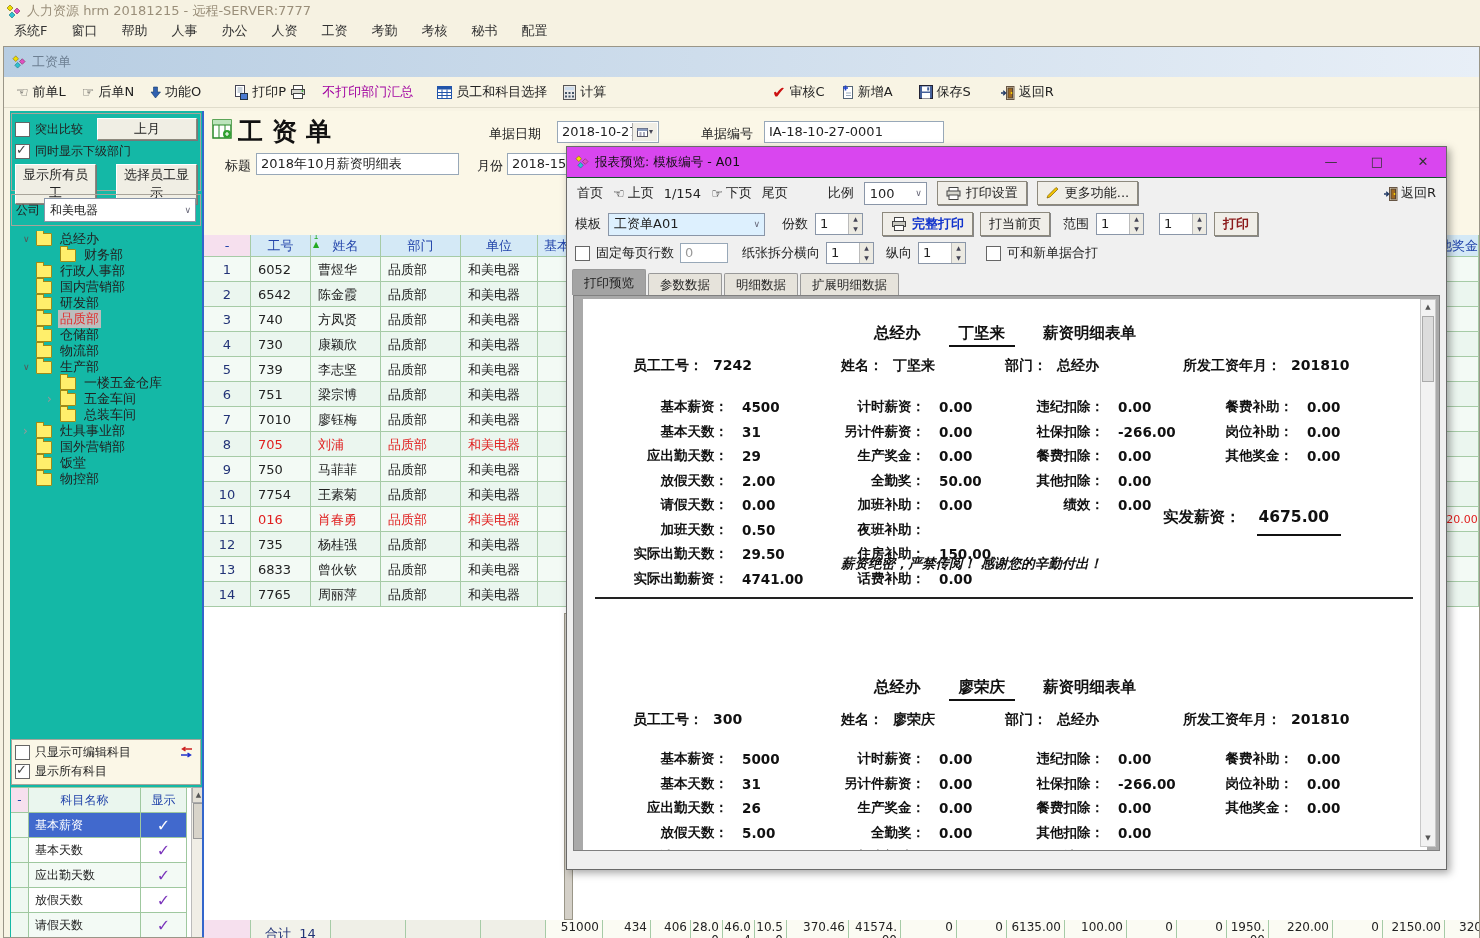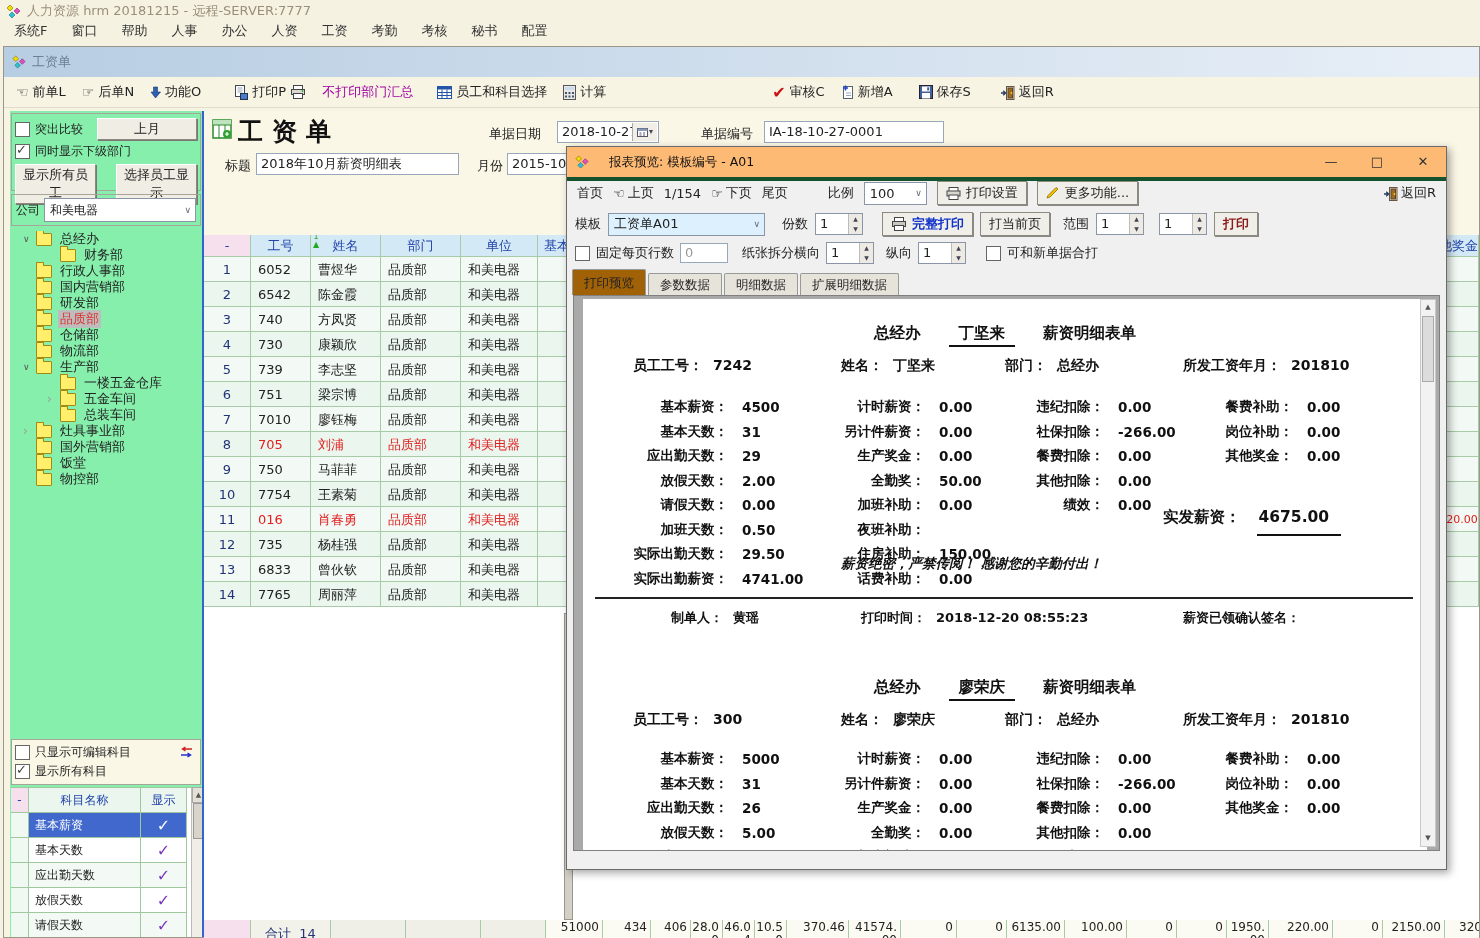--- a/index.html
+++ b/index.html
@@ -15,21 +15,21 @@
   
   .appwin{position:absolute;left:3px;top:46px;right:0;bottom:0;border:1px solid #9a96886;border:1px solid #9a9688;background:#F8F4E4;}
   .apptab{position:absolute;left:0;top:0;right:0;height:30px;background:linear-gradient(to right,#b7cde2,#e8eff7);display:flex;align-items:center;gap:6px;padding-left:8px;color:#6d7f92;font-size:13px;border-bottom:1px solid #c6c2b2;}
   .tools{position:absolute;left:0;top:30px;right:0;height:30px;display:flex;align-items:center;gap:16px;padding-left:12px;font-size:13px;background:#F8F4E4;border-bottom:1px solid #e0dccb;}
   .tool{display:flex;align-items:center;gap:4px;cursor:default;}
   .tool.purple{color:#A000A0;}
   .tool .hand{font-size:14px;color:#333;}
   .tool.audit{margin-left:150px;}
   .redcheck{color:#CC1111;font-size:16px;font-weight:bold;}
   
-  .sidebar{position:absolute;left:6px;top:64px;width:195px;bottom:0;background:#86efac;}
+  .sidebar{position:absolute;left:6px;top:64px;width:195px;bottom:0;background:#14b8a6;}
   .sbox1{position:absolute;left:1px;top:2px;width:190px;height:78px;border:1px solid #A8A49A;padding:4px 3px;box-sizing:border-box;}
   .sbrow{display:flex;align-items:center;gap:5px;height:22px;}
   .btn{background:#F0EEE4;border:1px solid #8d897d;border-top-color:#fff;border-left-color:#fff;box-shadow:1px 1px 0 #777;text-align:center;font-size:13px;padding:1px 4px;cursor:default;}
   .btn.lastmonth{width:90px;margin-left:auto;}
   .sbtns{display:flex;gap:20px;margin-top:2px;}
   .sbtns .btn{flex:1;}
   .cb{width:13px;height:13px;background:#fff;border:1px solid #666;display:inline-block;position:relative;flex:none;}
   .cb[data-checked="true"]::after{content:"✓";position:absolute;left:0px;top:-3px;font-size:13px;font-weight:bold;color:#444;}
   .companybox{position:absolute;left:1px;top:83px;width:190px;height:32px;border:1px solid #A8A49A;display:flex;align-items:center;gap:4px;padding:0 4px;box-sizing:border-box;}
   .select{background:#fff;border:1px solid #8a96a8;display:flex;align-items:center;height:22px;flex:1;padding-left:5px;position:relative;}
@@ -104,41 +104,41 @@
   .totnum{flex:none;border-right:1px solid #A6CBA6;box-sizing:border-box;text-align:right;padding:1px 3px 0 0;font-size:12px;line-height:13px;word-break:break-all;background:#FBFBF3;color:#222;}
   .totnum:nth-child(1){width:57px;}.totnum:nth-child(2){width:48px;}.totnum:nth-child(3){width:40px;}
   .totnum:nth-child(4){width:32px;}.totnum:nth-child(5){width:32px;}.totnum:nth-child(6){width:32px;}
   .totnum:nth-child(7){width:62px;}.totnum:nth-child(8){width:52px;}.totnum:nth-child(9){width:56px;}
   .totnum:nth-child(10){width:50px;}.totnum:nth-child(11){width:58px;}.totnum:nth-child(12){width:62px;}
   .totnum:nth-child(13){width:50px;}.totnum:nth-child(14){width:50px;}.totnum:nth-child(15){width:42px;}
   .totnum:nth-child(16){width:64px;}.totnum:nth-child(17){width:50px;}.totnum:nth-child(18){width:62px;}
   .totnum:nth-child(19){width:60px;}
   
   .dialog{position:absolute;left:566px;top:146px;width:881px;height:724px;background:#F0F0F0;border:1px solid #6a6a6a;box-shadow:3px 3px 8px rgba(0,0,0,.35);box-sizing:border-box;z-index:10;}
-  .dtitle{position:absolute;left:0;top:0;right:0;height:30px;background:#fdba74;display:flex;align-items:center;gap:20px;padding-left:8px;border-bottom:4px solid #14532d;}
+  .dtitle{position:absolute;left:0;top:0;right:0;height:30px;background:#d946ef;display:flex;align-items:center;gap:6px;padding-left:8px;border-bottom:1px solid #14532d;}
   .dtitle .dtext{font-size:12.5px;color:#111;}
   .dctrls{margin-left:auto;display:flex;height:30px;}
   .dctrl{width:46px;text-align:center;line-height:30px;font-size:13px;color:#333;cursor:default;}
   .drow1{position:absolute;left:0;top:30px;right:0;height:32px;display:flex;align-items:center;gap:10px;padding:0 10px;font-size:13px;}
   .drow2{position:absolute;left:0;top:62px;right:0;height:30px;display:flex;align-items:center;gap:7px;padding:0 8px;font-size:13px;}
   .drow3{position:absolute;left:0;top:92px;right:0;height:28px;display:flex;align-items:center;gap:6px;padding:0 8px;font-size:13px;}
   .navbtn{cursor:default;display:flex;align-items:center;gap:3px;}
   .dsel{background:#fff;border:1px solid #8a96a8;height:21px;display:flex;align-items:center;padding-left:5px;position:relative;}
   .dsel .sarr{margin-left:auto;color:#667;font-size:9px;padding:0 4px;}
   .dbtn{background:#F0EEE8;border:1px solid #8d897d;box-shadow:1px 1px 0 #888;padding:2px 8px;display:flex;align-items:center;gap:5px;cursor:default;white-space:nowrap;}
   .dbtn.blue{color:#1133CC;font-weight:bold;}
   .dbtn.maroon{color:#8B1A1A;font-weight:bold;}
   .spin{display:inline-flex;background:#fff;border:1px solid #8a96a8;height:20px;}
   .spinval{width:28px;padding-left:4px;line-height:20px;}
   .spinbtns{width:13px;display:flex;flex-direction:column;border-left:1px solid #bbb;background:#ECEAE2;}
   .spinbtns i{font-style:normal;font-size:6px;line-height:10px;text-align:center;color:#445;}
   .graytext{color:#999;}
   .dtabs{position:absolute;left:0;top:122px;right:0;height:26px;display:flex;align-items:flex-end;padding-left:5px;}
   .dtab{height:21px;line-height:21px;padding:0 11px;border:1px solid #999;border-bottom:none;background:#E6E3DB;margin-right:2px;border-radius:2px 2px 0 0;font-size:12.5px;cursor:default;}
-  .dtab:first-child{height:25px;line-height:25px;background:#a16207;position:relative;z-index:2;}
+  .dtab:first-child{height:25px;line-height:25px;background:#a3a3a3;position:relative;z-index:2;}
   .preview{position:absolute;left:6px;top:148px;right:6px;height:554px;background:#A9A9A9;border:1px solid #808080;overflow:hidden;}
   .page{position:absolute;left:9px;top:3px;width:844px;bottom:0;background:#fff;overflow:hidden;color:#111;}
   .page *{font-weight:bold;}
   .pscroll{position:absolute;right:3px;top:3px;width:16px;bottom:3px;background:#F2F2F2;border:1px solid #C8C8C8;box-sizing:border-box;}
   .pscroll .sa{display:block;height:15px;line-height:15px;text-align:center;font-size:7px;color:#555;}
   .pscroll .sa.bot{position:absolute;bottom:0;left:0;right:0;}
   .pscroll .sthumb{position:absolute;left:1px;right:1px;top:16px;height:64px;background:#DCDCDC;border:1px solid #aaa;}
   .dstatus{position:absolute;left:0;right:0;bottom:0;height:22px;border-top:1px solid #bbb;background:#F0F0F0;line-height:21px;padding-left:8px;font-size:12.5px;box-sizing:border-box;}
   .grip{position:absolute;right:2px;bottom:2px;}
   
@@ -532,21 +532,21 @@
           </svg>
           <span>▾</span>
         </span>
     </span>
     <span class="flabel" style="left:497px;top:14px;">单据编号</span>
     <span class="field" style="left:560px;top:10px;width:174px;"><span>IA-18-10-27-0001</span></span>
 
     <span class="flabel" style="left:21px;top:46px;">标题</span>
     <span class="field" style="left:52px;top:42px;width:197px;"><span>2018年10月薪资明细表</span></span>
     <span class="flabel" style="left:273px;top:46px;">月份</span>
-    <span class="field" style="left:303px;top:42px;width:80px;"><span>2015-10</span></span>
+    <span class="field" style="left:303px;top:42px;width:80px;"><span>2018-15</span></span>
 
     <div class="grid">
       <div class="ghead">
         <div class="w-no h-no">-</div>
         <div class="w-emp">工号</div>
         <div class="w-name"><span class="sortbadge"><span>1</span><br>▲</span><span>姓名</span></div>
         <div class="w-dept">部门</div>
         <div class="w-unit">单位</div>
         <div class="w-fill">基本薪资</div>
         <div class="w-extra">其他奖金</div>
@@ -1023,25 +1023,20 @@
             </div>
 
           <div class="prow">
               <span class="pl">其他奖金：</span>
               <span class="pv">0.00</span>
             </div>
         </div>
         <div class="pnet"><span>实发薪资：</span><span class="pnetv">4675.00</span></div>
         <div class="pnote">薪资绝密，严禁传阅！ 感谢您的辛勤付出！</div>
         <div class="pdiv"></div>
-        <div class="pfoot">
-          <span class="f1"><b>制单人：</b><i>黄瑶</i></span>
-          <span class="f2"><b>打印时间：</b><i>2018-12-20 08:55:23</i></span>
-          <span class="f3">薪资已领确认签名：</span>
-        </div>
       </div>
 
       <div class="slip slip2">
         <div class="ptitle">
           <span>总经办</span>
           <span class="uname">廖荣庆</span>
           <span>薪资明细表单</span>
         </div>
         <div class="pinfo">
           <span class="i1"><b>员工工号：</b><i>300</i></span>

